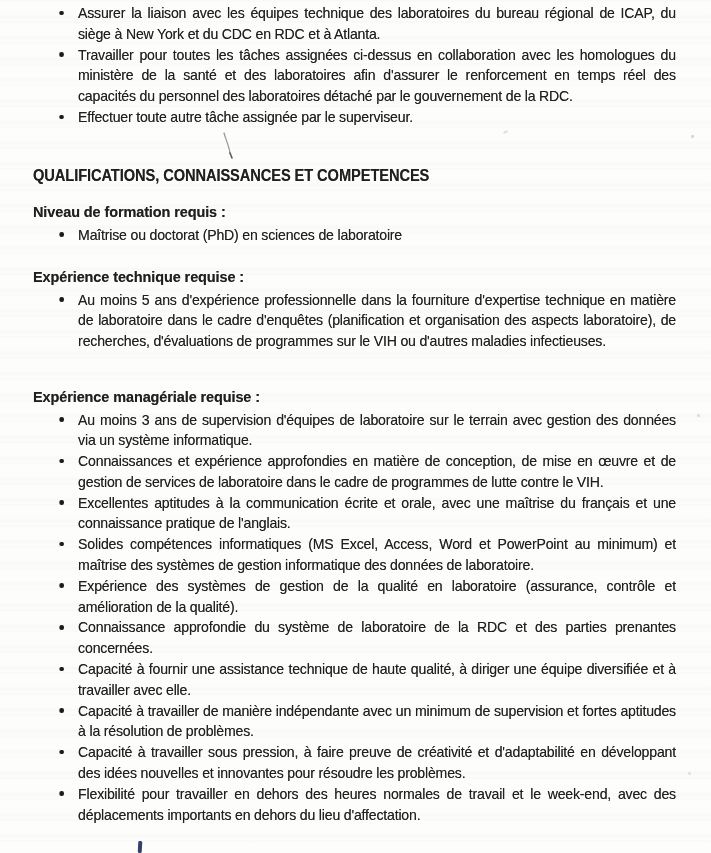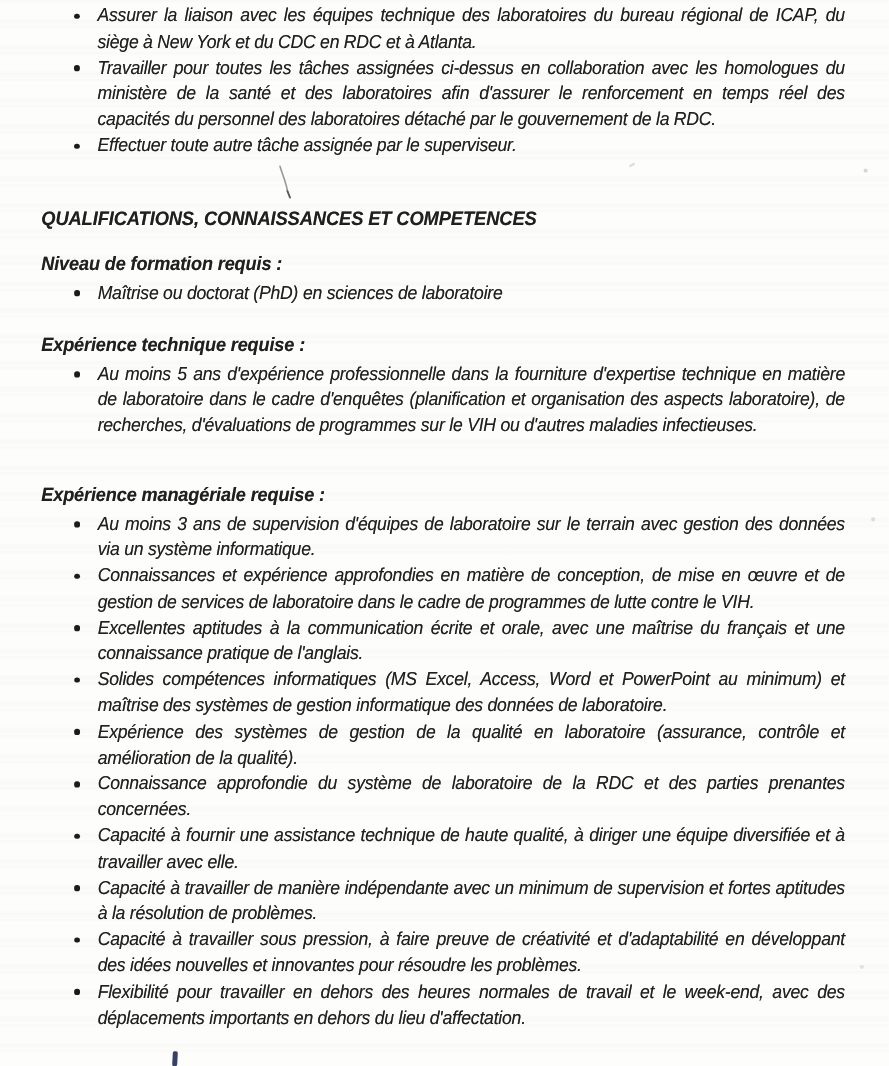--- a/index.html
+++ b/index.html
@@ -4,21 +4,20 @@
 <style>
   html, body { margin: 0; padding: 0; }
   .page {
     position: relative;
     width: 711px;
     height: 853px;
     background: #fdfdfc;
     overflow: hidden;
     font-family: "Liberation Sans", sans-serif;
     color: #202020;
-    font-style: italic;
   }
   
   .page::before {
     content: "";
     position: absolute; inset: 0;
     background: repeating-linear-gradient(
       180deg,
       rgba(120,120,120,0.035) 0px,
       rgba(120,120,120,0.0) 3px,
       rgba(120,120,120,0.0) 14px,

